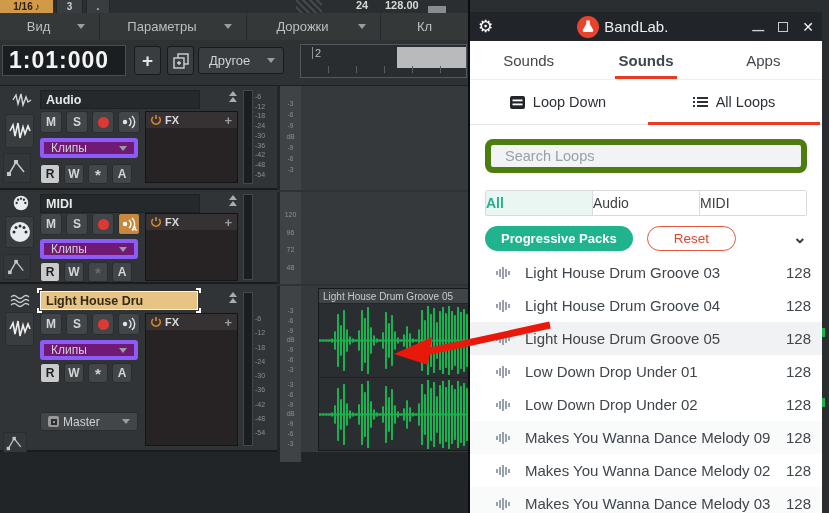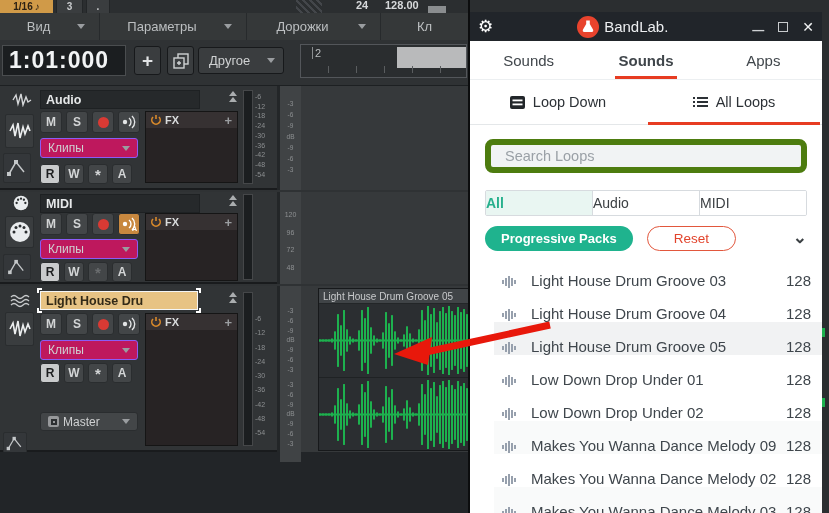--- a/index.html
+++ b/index.html
@@ -47,23 +47,23 @@
   .c-tl{border-right:none;border-bottom:none;left:-4px;top:-4px;}
   .c-tr{border-left:none;border-bottom:none;right:-4px;top:-4px;}
   .c-bl{border-right:none;border-top:none;left:-4px;bottom:-4px;}
   .c-br{border-left:none;border-top:none;right:-4px;bottom:-4px;}
   .tbtn{position:absolute;width:22px;height:22px;background:#434648;border-radius:3px;border:1px solid #2a2d2f;
         color:#d3d5d6;font-size:12px;font-weight:bold;display:flex;align-items:center;justify-content:center;}
   .tbtn.active-r{background:#c9cbcc;color:#1d1f20;}
   .tbtn.orange{background:#c8883f;}
   .tbtn.dim{color:#6a6d6f;}
   .recdot{width:11px;height:11px;border-radius:50%;background:#d93a34;}
-  .clipsdrop{position:absolute;left:40px;width:98px;height:20px;background:#be185d;border-radius:3px;
+  .clipsdrop{position:absolute;left:40px;width:98px;height:20px;background:#701a75;border-radius:3px;
              color:#cfd1d2;font-size:12px;display:flex;align-items:center;justify-content:space-between;
-             padding:0 7px;border:1px solid #8b5cf6;}
+             padding:0 7px;border:4px solid #8b5cf6;}
   .iodrop{position:absolute;left:40px;width:98px;height:19px;background:#434648;border-radius:3px;
           color:#cfd1d2;font-size:12px;display:flex;align-items:center;gap:4px;padding:0 7px;border:1px solid #2a2d2f;}
   .iodrop .tri-down{margin:0 0 0 auto;}
   .iobadge{width:11px;height:11px;background:#97999b;border-radius:2px;display:flex;align-items:center;justify-content:center;}
   .iobadge i{display:block;width:3px;height:7px;background:#2c2f31;}
   .iobadge.out i{width:6px;height:6px;background:none;border:2px solid #2c2f31;}
   .fxbin{position:absolute;left:145px;width:93px;background:#272324;border:1px solid #151515;}
   .fxhead{height:16px;background:#363132;display:flex;align-items:center;gap:4px;padding:0 5px;
           color:#d9dbdc;font-size:11px;font-weight:bold;}
   .fxplus{margin-left:auto;color:#9a9da0;font-weight:bold;font-size:13px;}
@@ -106,21 +106,21 @@
        background:#fff;border-right:1px solid #d7dbdf;}
   .seg:last-child{border-right:none;}
   .seg.active{background:#e9f6f2;color:#27b08d;font-weight:bold;}
   .pillrow{margin:9px 15px 0 15px;display:flex;align-items:center;gap:14px;height:26px;}
   .pill-genre{background:#1fb38e;color:#fff;font-size:13px;font-weight:bold;border-radius:13px;
               padding:5px 16px;}
   .pill-reset{background:#fff;color:#e2442c;font-size:13.5px;border:1.5px solid #e2573d;border-radius:13px;
               padding:4px 26px;}
   .filterchevron{margin-left:auto;font-size:17px;font-weight:bold;color:#3b4043;line-height:10px;}
   .looplist{margin-top:5px;flex:1;overflow:hidden;}
-  .looprow{height:33px;display:flex;align-items:flex-end;padding:0 11px 0 8px;font-size:15px;color:#3f464c;background:#fff;margin-left:24px;}
+  .looprow{height:33px;display:flex;align-items:center;padding:0 11px 0 26px;font-size:15px;color:#3f464c;background:#fff;}
   .looprow.hl{background:#f1f2f3;}
   .looprow.alt{background:#f9fafa;}
   .loopname{flex:1;margin-left:15px;white-space:nowrap;overflow:hidden;}
   .loopbpm{color:#3f464c;}
   .rightstrip{left:822px;top:12px;width:7px;height:501px;background:#2b2e30;}
   .greenspeck{position:absolute;width:3px;background:#1db14e;left:822px;}
   .arrowsvg{left:388px;top:312px;width:170px;height:58px;z-index:50;}
 </style>
 </head>
 <body>

